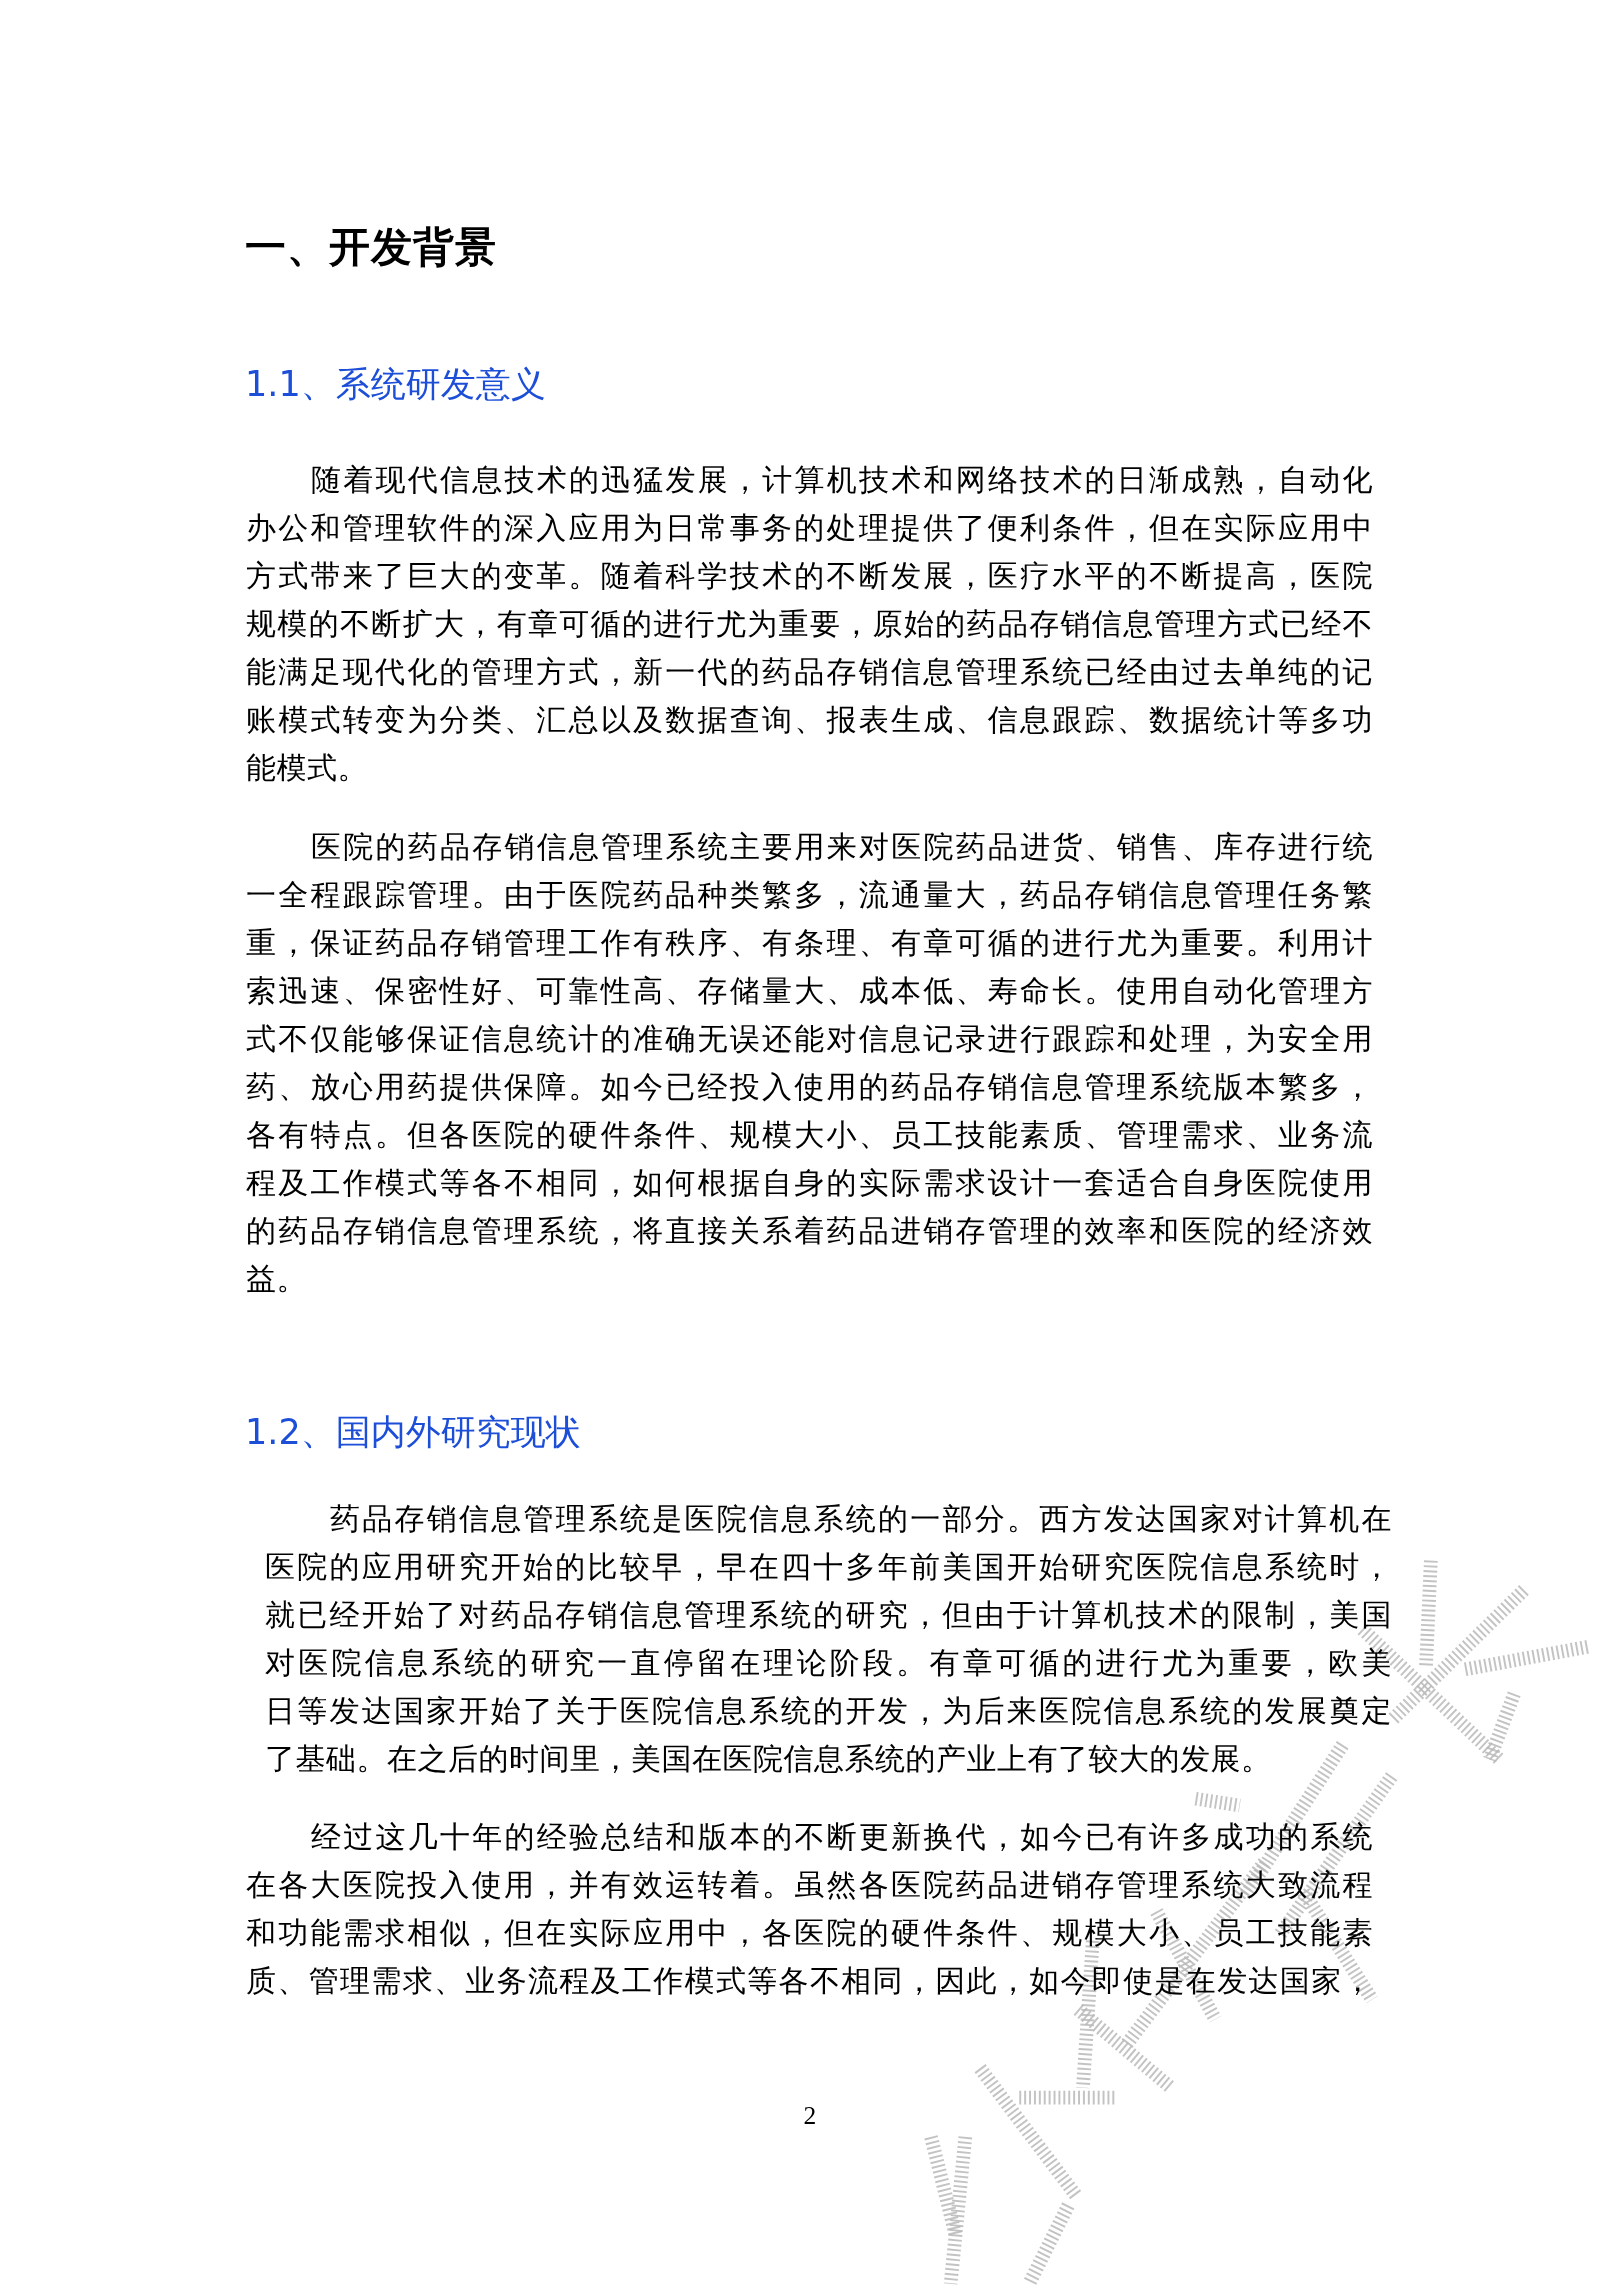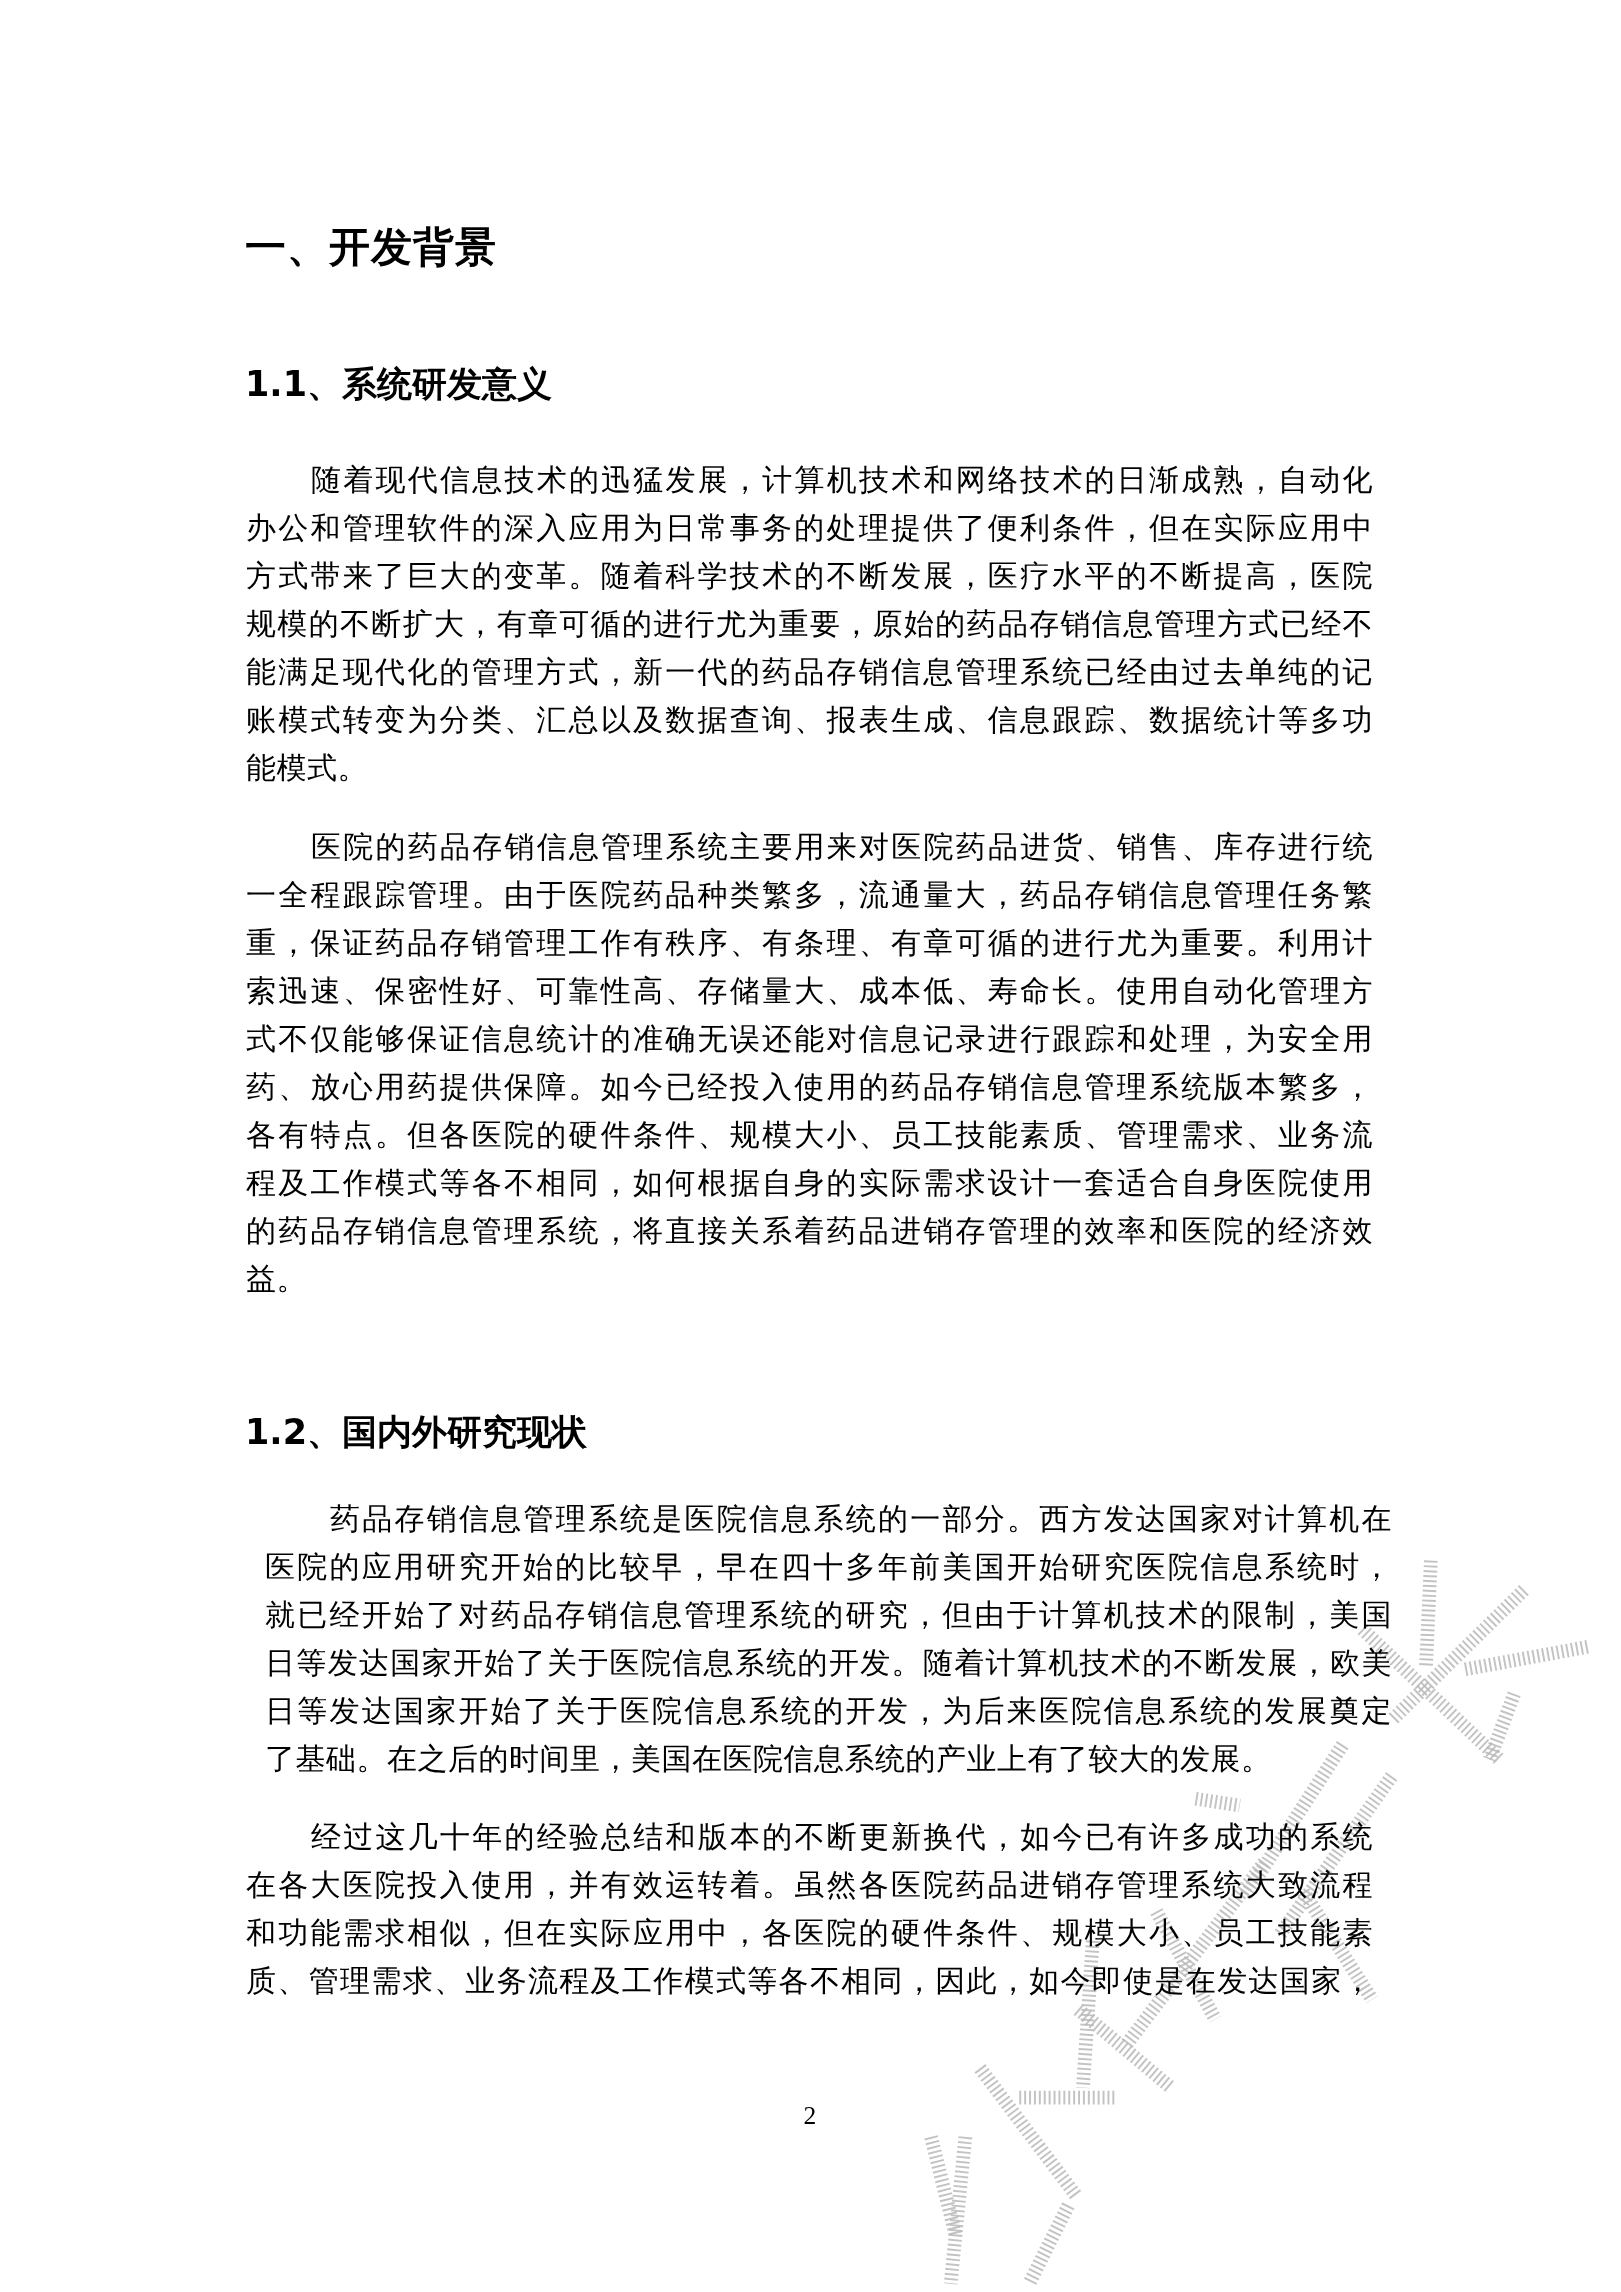--- a/index.html
+++ b/index.html
@@ -5,22 +5,22 @@
   html, body { margin: 0; padding: 0; background: #ffffff; }
   body { width: 1621px; height: 2293px; position: relative; overflow: hidden; }
   .page { position: absolute; left: 0; top: 0; width: 1621px; height: 2293px; background: #ffffff; }
   .h1 {
     position: absolute; left: 245px; top: 218px;
     font-family: "DejaVu Sans", sans-serif; font-size: 41px; font-weight: bold;
     color: #000; white-space: nowrap; line-height: 59px; letter-spacing: 1px;
   }
   .h2 {
     position: absolute; left: 245px;
-    font-family: "DejaVu Sans", sans-serif; font-size: 35px; font-weight: bold;
-    color: #000000; white-space: nowrap; line-height: 49px;
+    font-family: "DejaVu Sans", sans-serif; font-size: 35px; font-weight: normal;
+    color: #1d4ed8; white-space: nowrap; line-height: 49px;
   }
   .para { position: absolute; left: 246px; width: 1127px; }
   .line {
     display: block; height: 48px; line-height: 48px;
     font-family: "DejaVu Serif", serif; font-size: 30px; color: #000000;
     white-space: nowrap; text-align: justify; text-align-last: justify;
     letter-spacing: 0.5px;
   }
   .line.indent { padding-left: 65px; }
   .line.last { text-align-last: left; }
@@ -83,21 +83,21 @@
     <span class="line">的药品存销信息管理系统，将直接关系着药品进销存管理的效率和医院的经济效</span>
     <span class="line last">益。</span>
   </div>
 
   <div class="h2" style="top:1408px;">1.2、国内外研究现状</div>
 
   <div class="para" style="top:1495px;margin-left:19px;">
     <span class="line indent">药品存销信息管理系统是医院信息系统的一部分。西方发达国家对计算机在</span>
     <span class="line">医院的应用研究开始的比较早，早在四十多年前美国开始研究医院信息系统时，</span>
     <span class="line">就已经开始了对药品存销信息管理系统的研究，但由于计算机技术的限制，美国</span>
-    <span class="line">日等发达国家开始了关于医院信息系统的开发。随着计算机技术的不断发展，欧美</span>
+    <span class="line">对医院信息系统的研究一直停留在理论阶段。有章可循的进行尤为重要，欧美</span>
     <span class="line">日等发达国家开始了关于医院信息系统的开发，为后来医院信息系统的发展奠定</span>
     <span class="line last">了基础。在之后的时间里，美国在医院信息系统的产业上有了较大的发展。</span>
   </div>
 
   <div class="para" style="top:1813px;">
     <span class="line indent">经过这几十年的经验总结和版本的不断更新换代，如今已有许多成功的系统</span>
     <span class="line">在各大医院投入使用，并有效运转着。虽然各医院药品进销存管理系统大致流程</span>
     <span class="line">和功能需求相似，但在实际应用中，各医院的硬件条件、规模大小、员工技能素</span>
     <span class="line">质、管理需求、业务流程及工作模式等各不相同，因此，如今即使是在发达国家，</span>
   </div>

